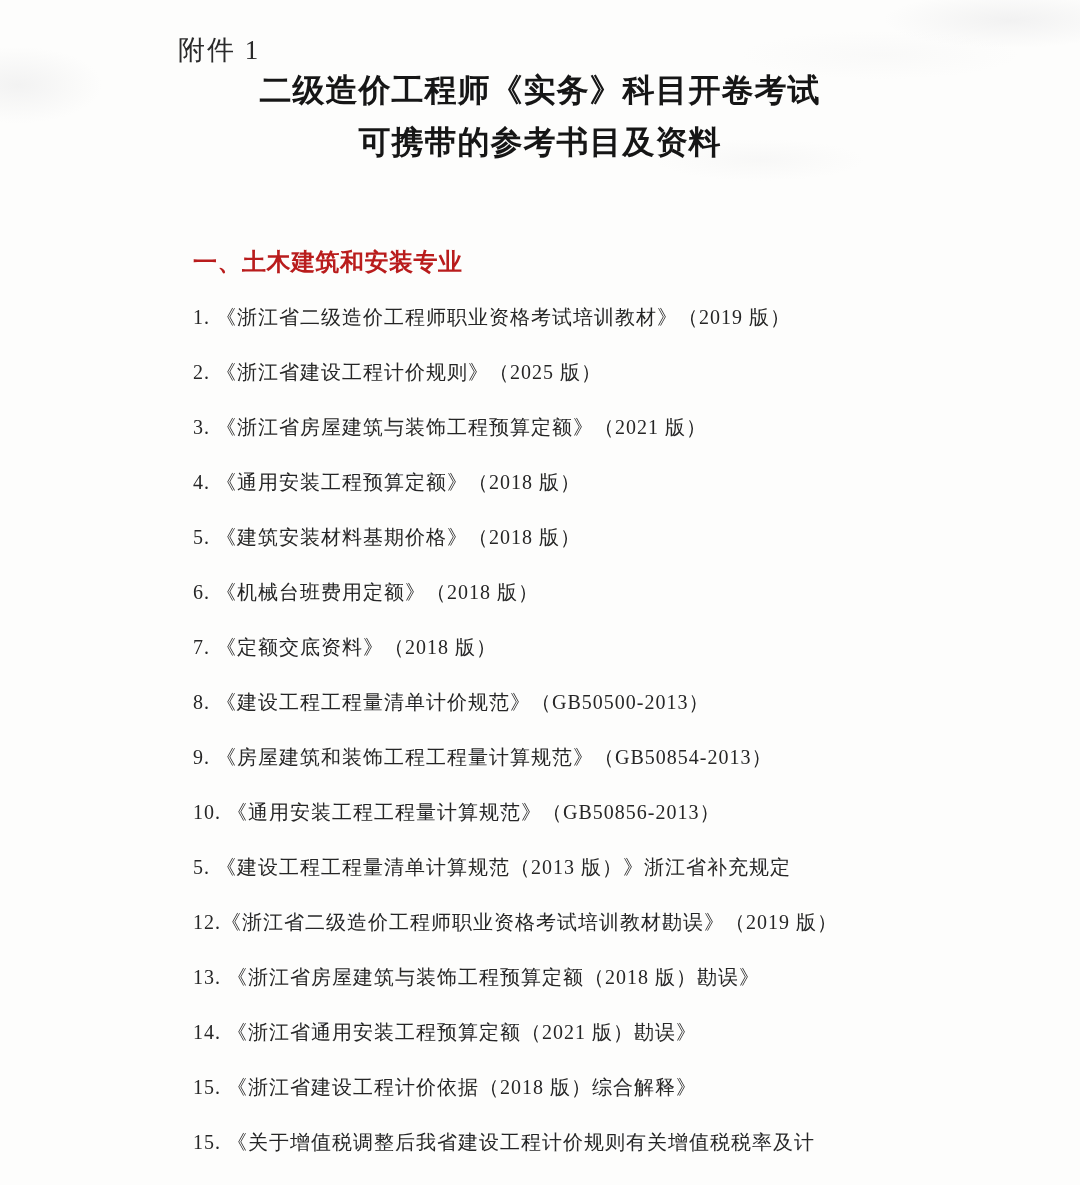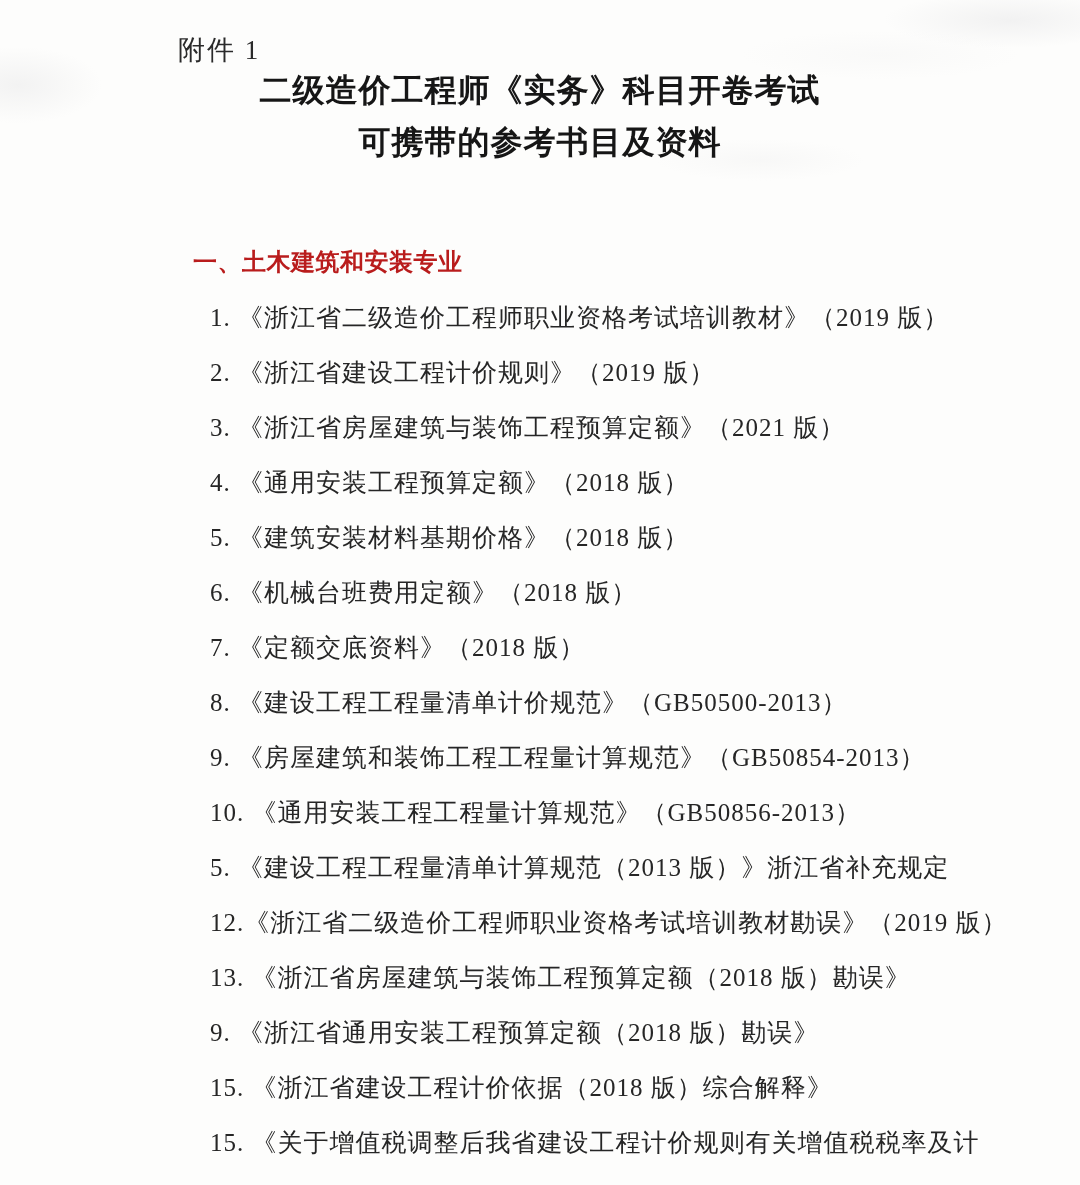--- a/index.html
+++ b/index.html
@@ -60,53 +60,52 @@
   }
   .ref-list {
     position: absolute;
     left: 193px;
     top: 290px;
     right: 30px;
   }
   .ref-item {
     height: 55px;
     line-height: 55px;
-    font-size: 25px;
+    font-size: 20px;
     letter-spacing: 1px;
     white-space: nowrap;
     color: #262626;
-    margin-left: 17px;
   }
 </style>
 </head>
 <body>
 
 <div class="page">
 
   <div class="attachment-label">附件 1</div>
 
   <div class="doc-title">
     <div>二级造价工程师《实务》科目开卷考试</div>
     <div>可携带的参考书目及资料</div>
   </div>
 
   <div class="section-heading">一、土木建筑和安装专业</div>
 
   <div class="ref-list">
     <div class="ref-item">1. 《浙江省二级造价工程师职业资格考试培训教材》（2019 版）</div>
-    <div class="ref-item">2. 《浙江省建设工程计价规则》（2019 版）</div>
+    <div class="ref-item">2. 《浙江省建设工程计价规则》（2025 版）</div>
     <div class="ref-item">3. 《浙江省房屋建筑与装饰工程预算定额》（2021 版）</div>
     <div class="ref-item">4. 《通用安装工程预算定额》（2018 版）</div>
     <div class="ref-item">5. 《建筑安装材料基期价格》（2018 版）</div>
     <div class="ref-item">6. 《机械台班费用定额》（2018 版）</div>
     <div class="ref-item">7. 《定额交底资料》（2018 版）</div>
     <div class="ref-item">8. 《建设工程工程量清单计价规范》（GB50500-2013）</div>
     <div class="ref-item">9. 《房屋建筑和装饰工程工程量计算规范》（GB50854-2013）</div>
     <div class="ref-item">10. 《通用安装工程工程量计算规范》（GB50856-2013）</div>
     <div class="ref-item">5. 《建设工程工程量清单计算规范（2013 版）》浙江省补充规定</div>
     <div class="ref-item">12.《浙江省二级造价工程师职业资格考试培训教材勘误》（2019 版）</div>
     <div class="ref-item">13. 《浙江省房屋建筑与装饰工程预算定额（2018 版）勘误》</div>
-    <div class="ref-item">9. 《浙江省通用安装工程预算定额（2018 版）勘误》</div>
+    <div class="ref-item">14. 《浙江省通用安装工程预算定额（2021 版）勘误》</div>
     <div class="ref-item">15. 《浙江省建设工程计价依据（2018 版）综合解释》</div>
     <div class="ref-item">15. 《关于增值税调整后我省建设工程计价规则有关增值税税率及计</div>
   </div>
 
 </div>
 
 </body></html>

